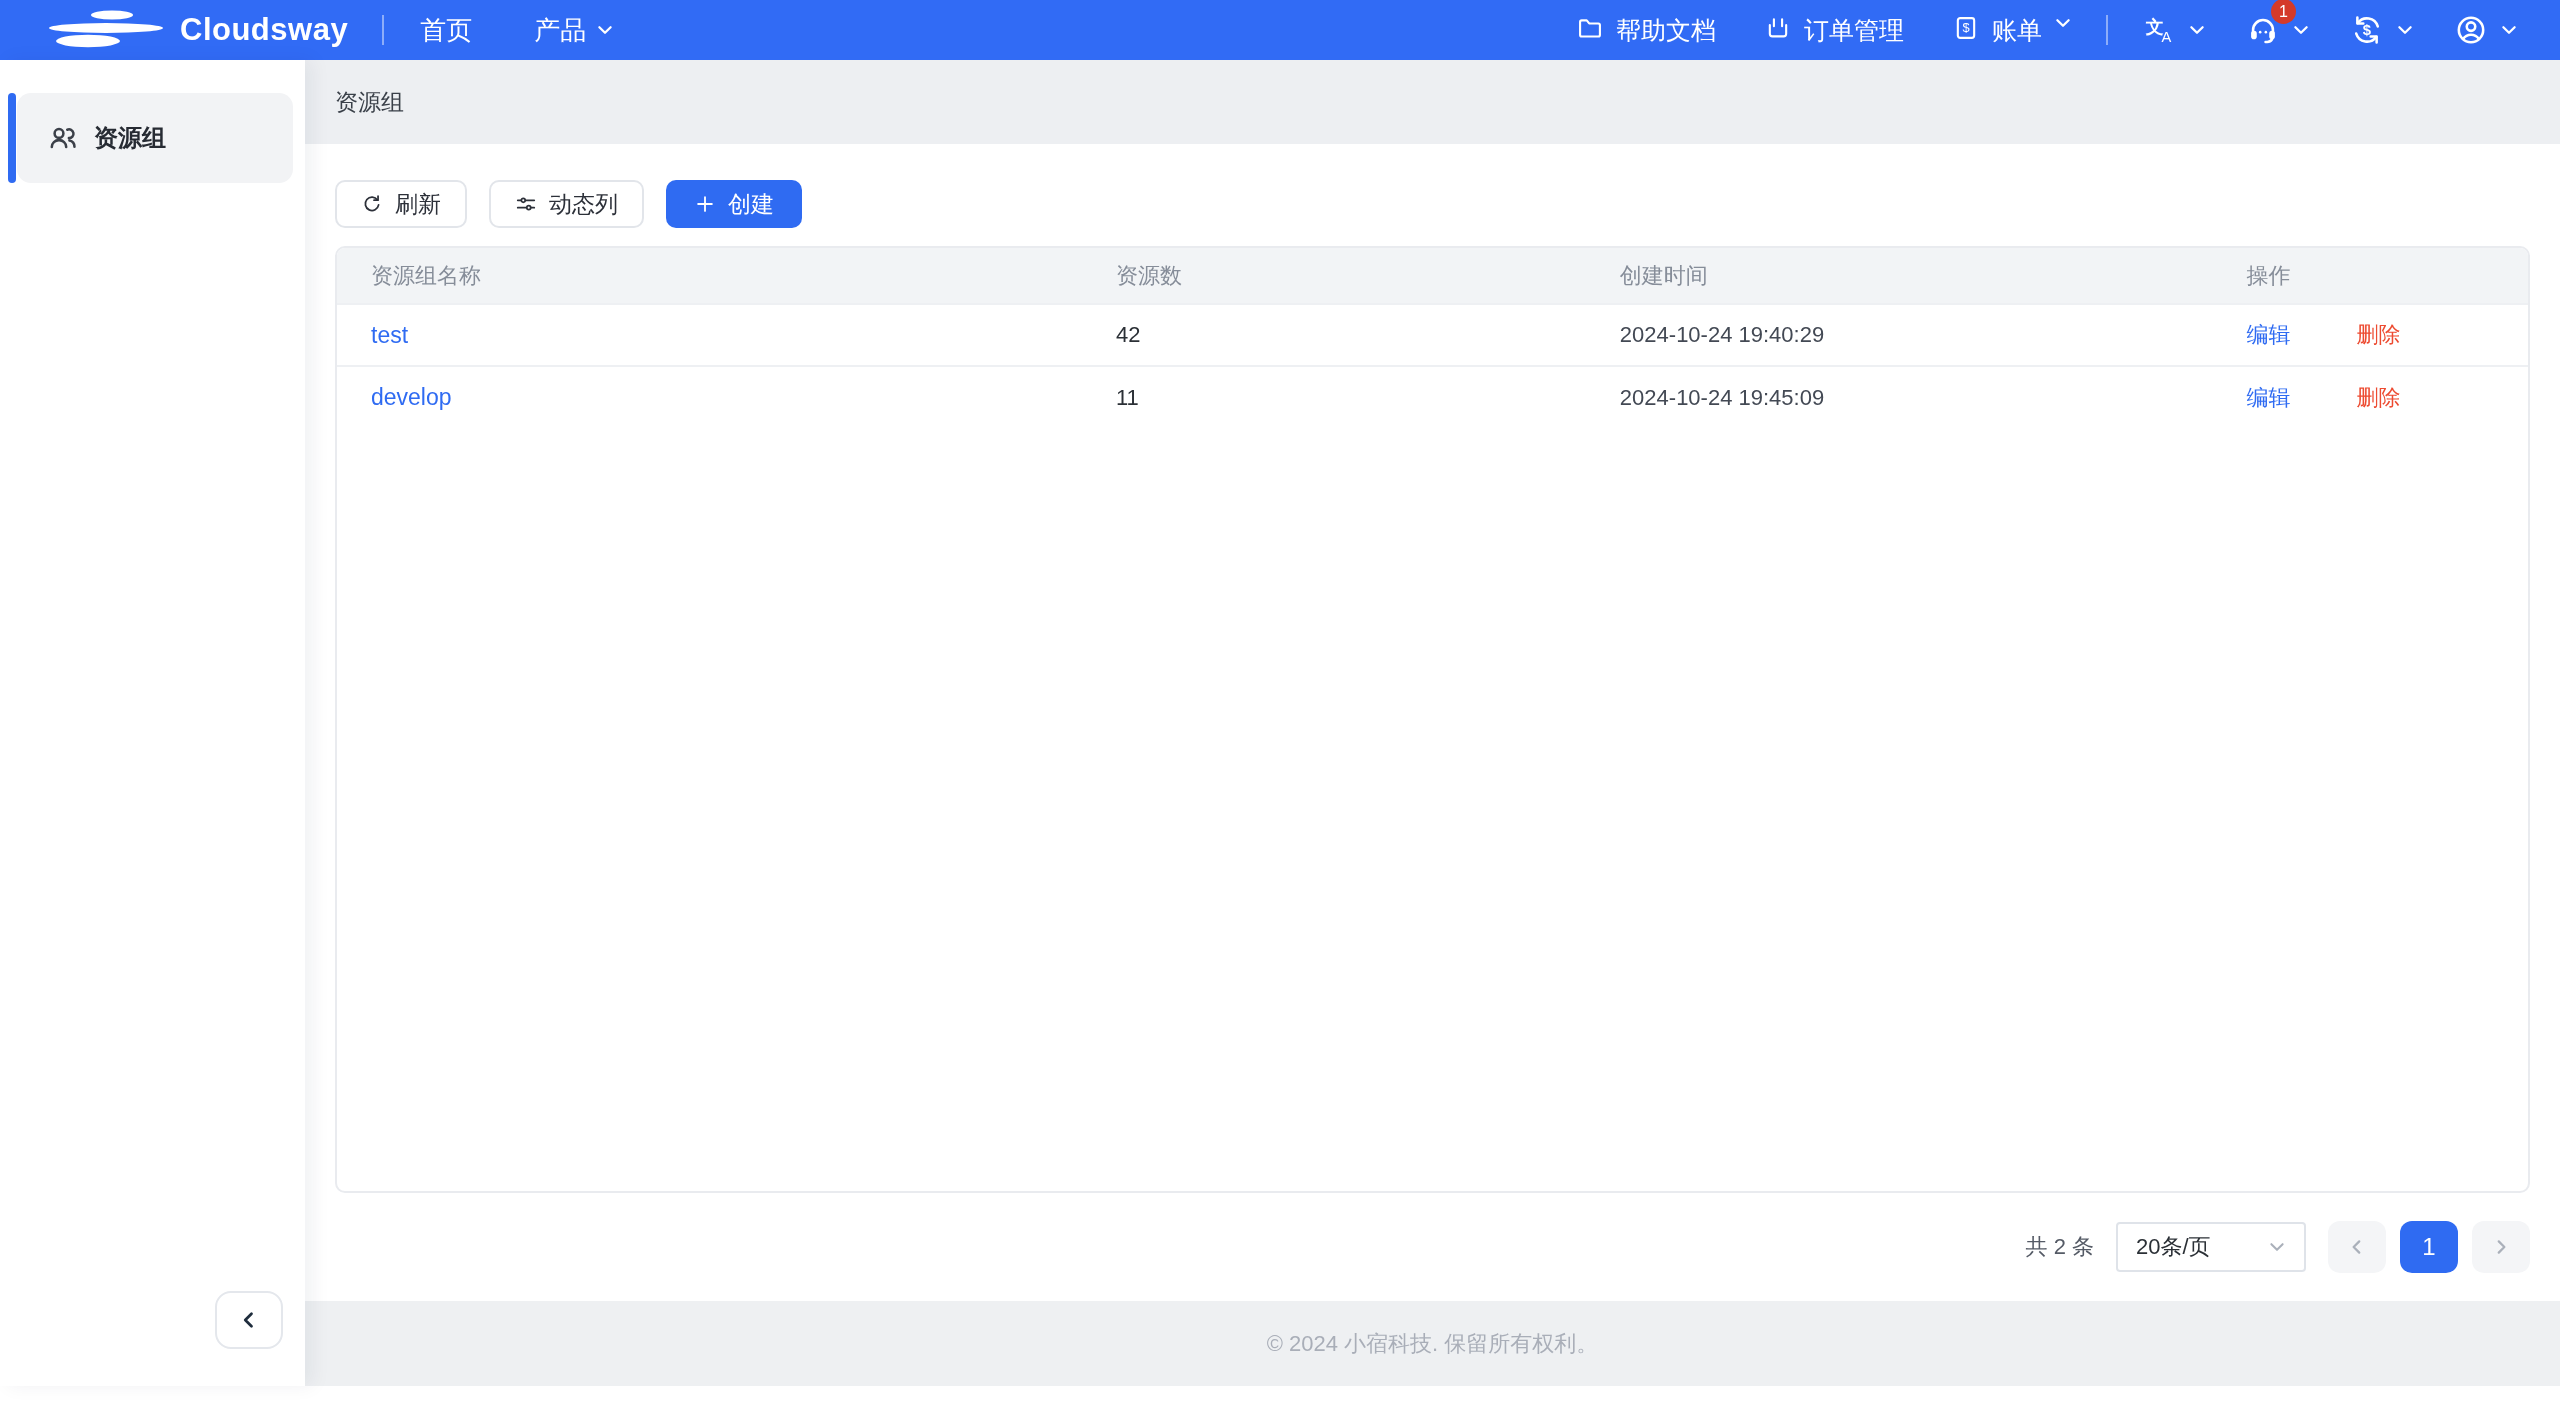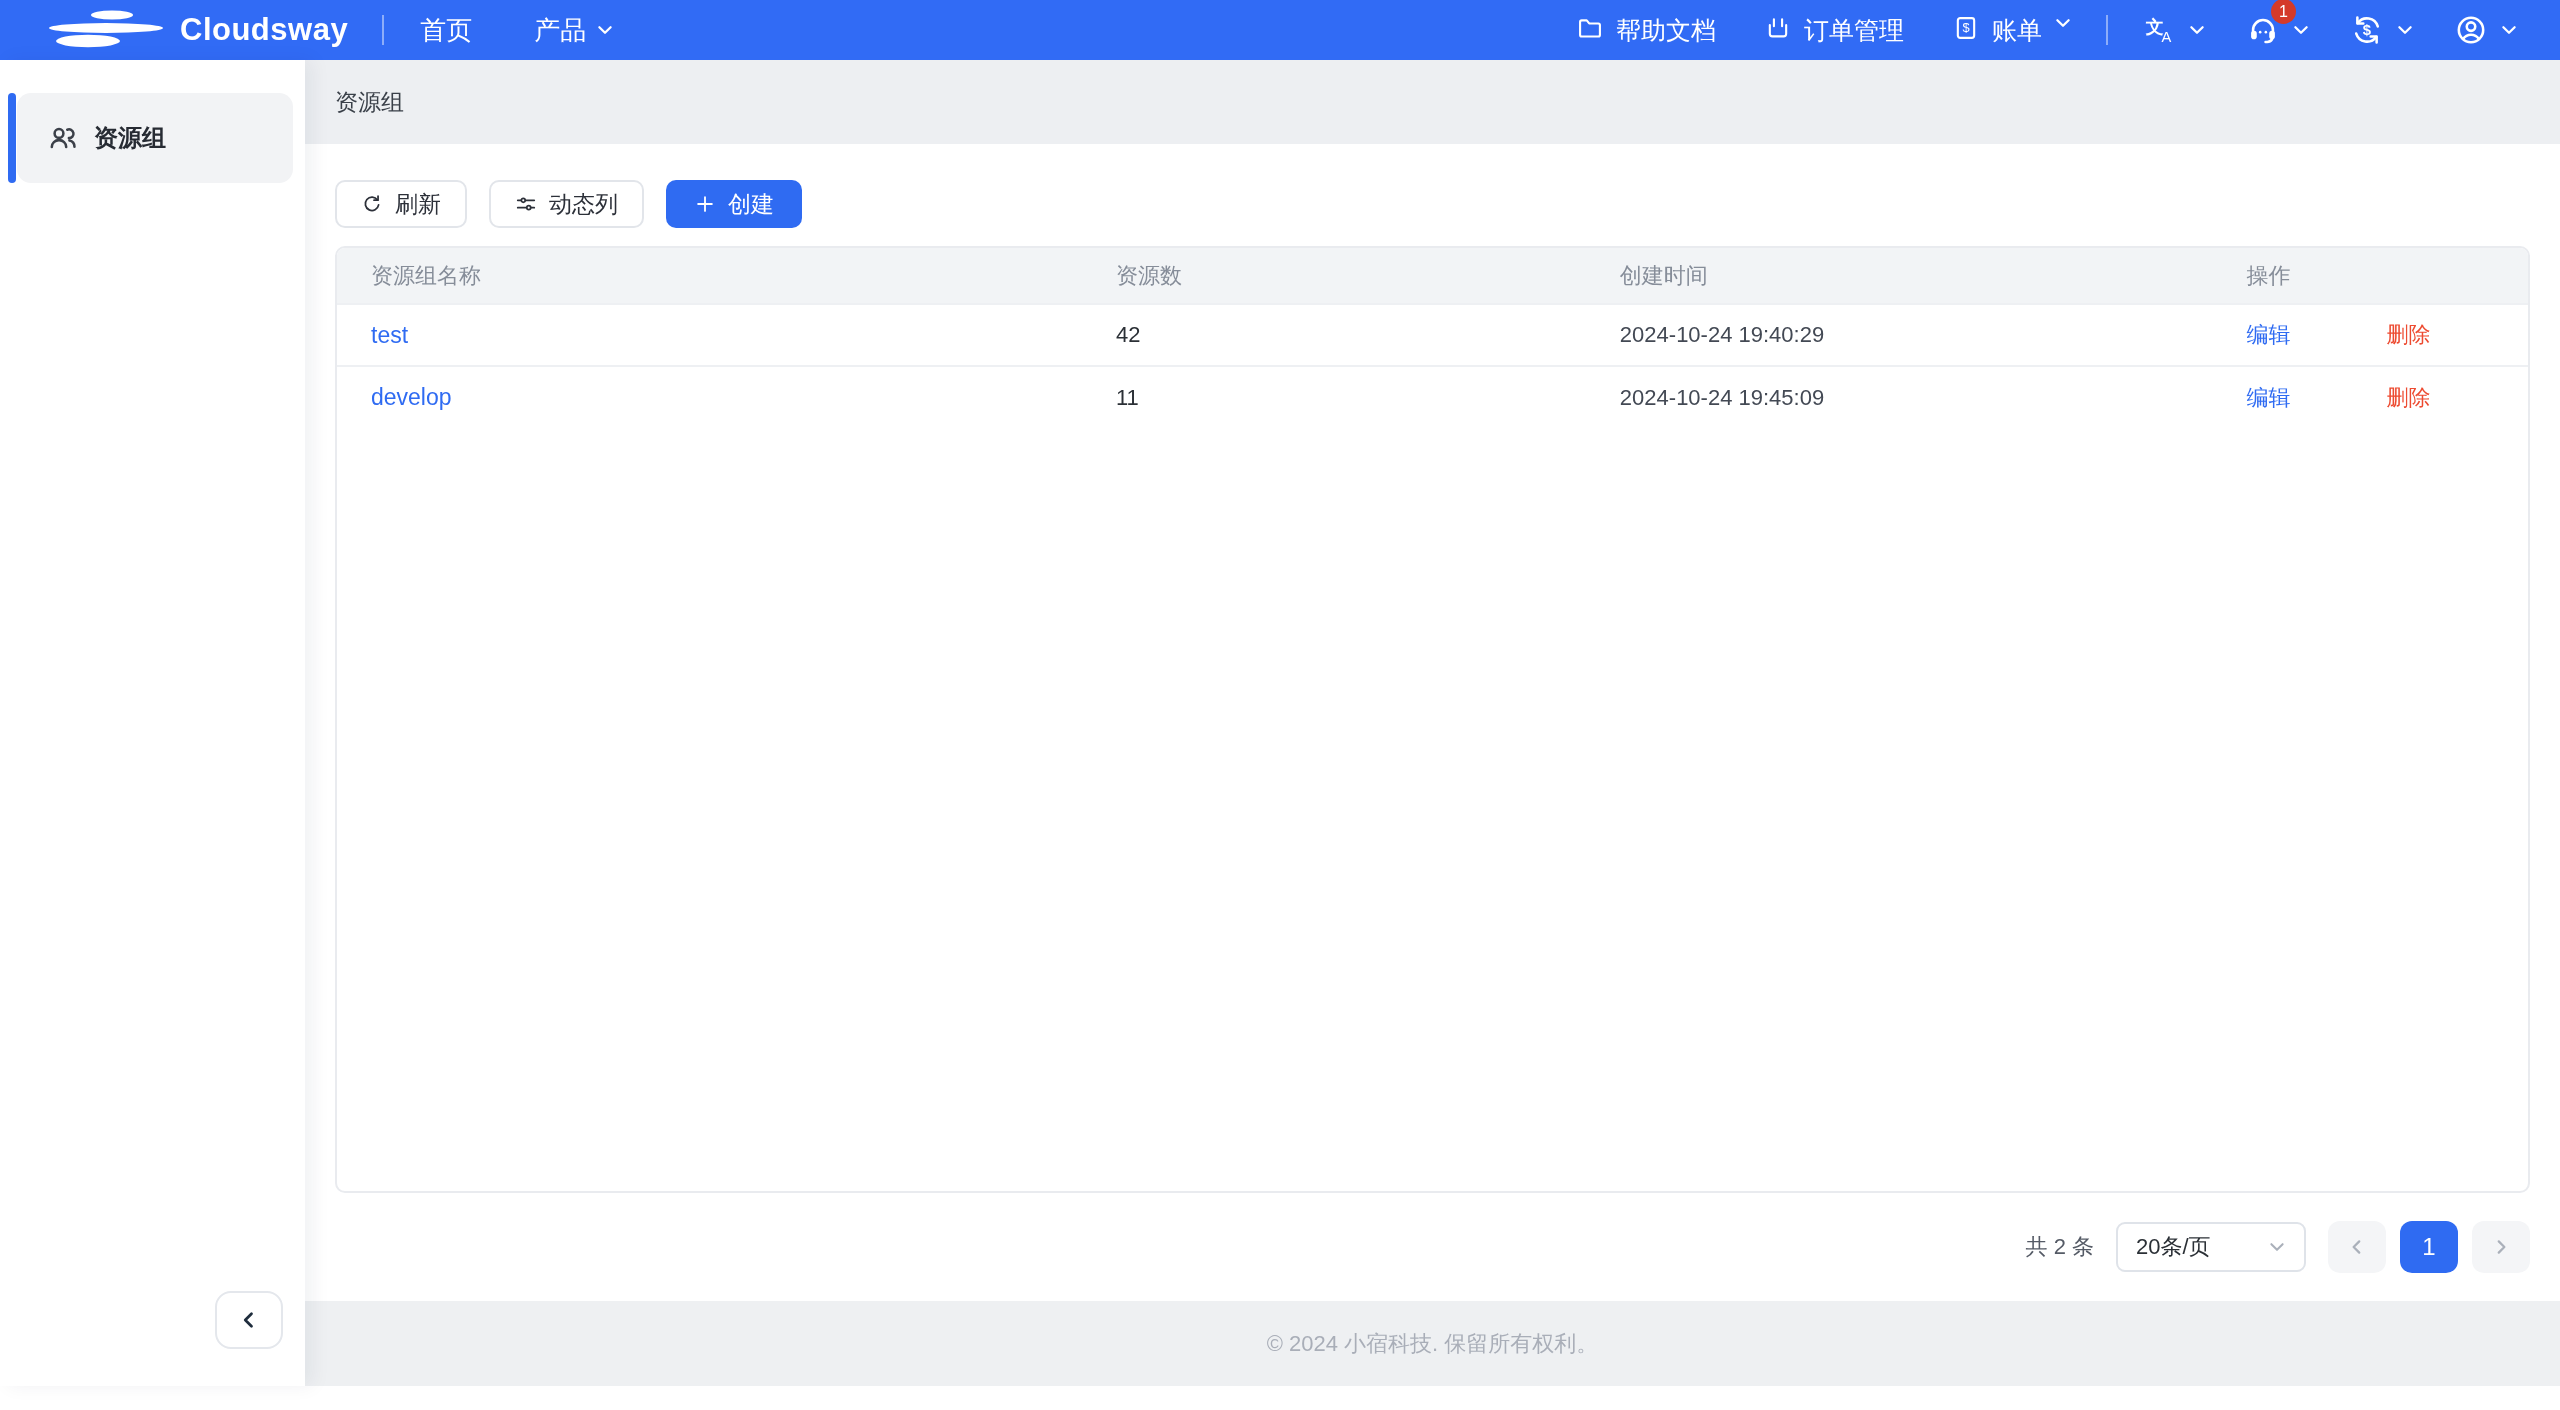--- a/index.html
+++ b/index.html
@@ -53,28 +53,28 @@
 
   
   .table-wrap{flex:1;margin:0 30px;border:2px solid #e9ebef;border-radius:10px;overflow:hidden;background:#fff;}
   table{width:100%;border-collapse:collapse;table-layout:fixed;}
   col.c-name{width:34%;}col.c-count{width:23%;}col.c-time{width:28.6%;}col.c-ops{width:14.4%;}
   thead th{height:56px;background:#f2f4f6;font-size:22px;font-weight:400;color:#868d99;text-align:left;padding-left:34px;}
   tbody td{height:62px;border-top:2px solid #eef0f3;font-size:22px;padding-left:34px;}
   .cell-link{color:var(--accent);font-size:23px;cursor:pointer;}
   .cell-count{color:#2b3036;}
   .cell-time{color:#434954;}
-  .ops{display:flex;align-items:center;gap:96px;}
+  .ops{display:flex;align-items:center;gap:66px;}
   .op-edit{color:var(--accent);cursor:pointer;}
   .op-delete{color:var(--danger);cursor:pointer;}
 
   
   .pagination-bar{height:108px;display:flex;align-items:center;justify-content:flex-end;padding-right:30px;gap:22px;flex:none;background:#fff;}
   .total-text{font-size:22px;color:#555b66;margin-left:44px;}
-  .page-size{width:190px;height:50px;border:2px solid #dfe3e9;border-radius:9px;display:flex;align-items:center;justify-content:space-between;padding:0 18px;font-size:22px;color:#2b3036;cursor:pointer;background:#fff;}
+  .page-size{width:190px;height:50px;border:2px solid #dfe3e9;border-radius:4px;display:flex;align-items:center;justify-content:space-between;padding:0 18px;font-size:22px;color:#2b3036;cursor:pointer;background:#fff;}
   .page-size .chev{color:#aab0ba;}
   .pager{display:flex;align-items:center;gap:14px;}
   .page-btn{width:58px;height:52px;border-radius:12px;background:#f4f5f7;display:flex;align-items:center;justify-content:center;color:#aab0ba;cursor:pointer;border:none;}
   .page-btn.current{background:var(--accent);color:#fff;font-size:24px;}
 
   
   .footer{height:85px;background:#eef0f2;display:flex;align-items:center;justify-content:center;font-size:22px;color:#a9aeb8;flex:none;}
 </style>
 </head>
 <body>

